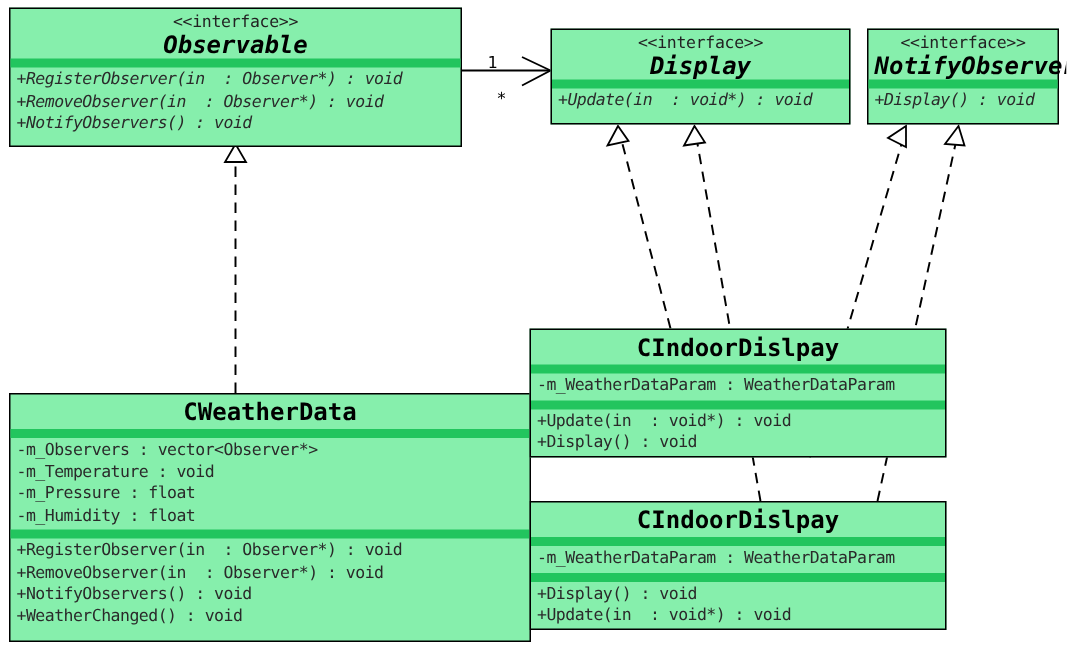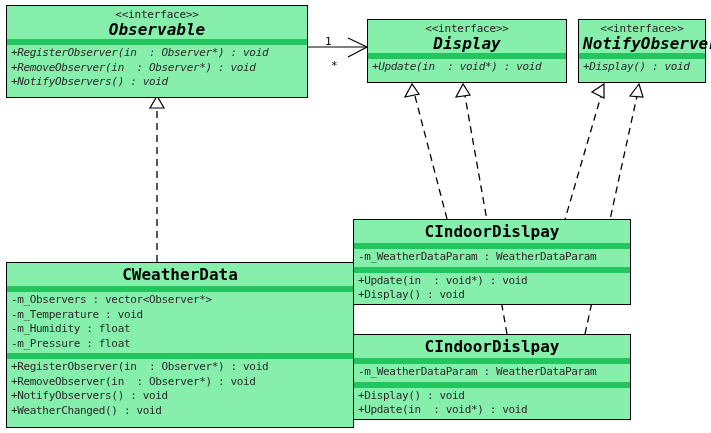--- a/index.html
+++ b/index.html
@@ -149,22 +149,22 @@
     </div>
   </div>
 
   <div class="uml-box" style="left:6px; top:262px; width:348px; height:166px;">
     <div class="compartment head" style="padding-top:4px; padding-bottom:4px;">
       <div class="cname">CWeatherData</div>
     </div>
     <div class="compartment">
       <div class="member">-m_Observers : vector&lt;Observer*&gt;</div>
       <div class="member">-m_Temperature : void</div>
+      <div class="member">-m_Pressure : float</div>
       <div class="member">-m_Humidity : float</div>
-      <div class="member">-m_Pressure : float</div>
     </div>
     <div class="compartment">
       <div class="member">+RegisterObserver(in  : Observer*) : void</div>
       <div class="member">+RemoveObserver(in  : Observer*) : void</div>
       <div class="member">+NotifyObservers() : void</div>
       <div class="member">+WeatherChanged() : void</div>
     </div>
   </div>
 
   <div class="uml-box" style="left:353px; top:219px; width:278px; height:86px;">

